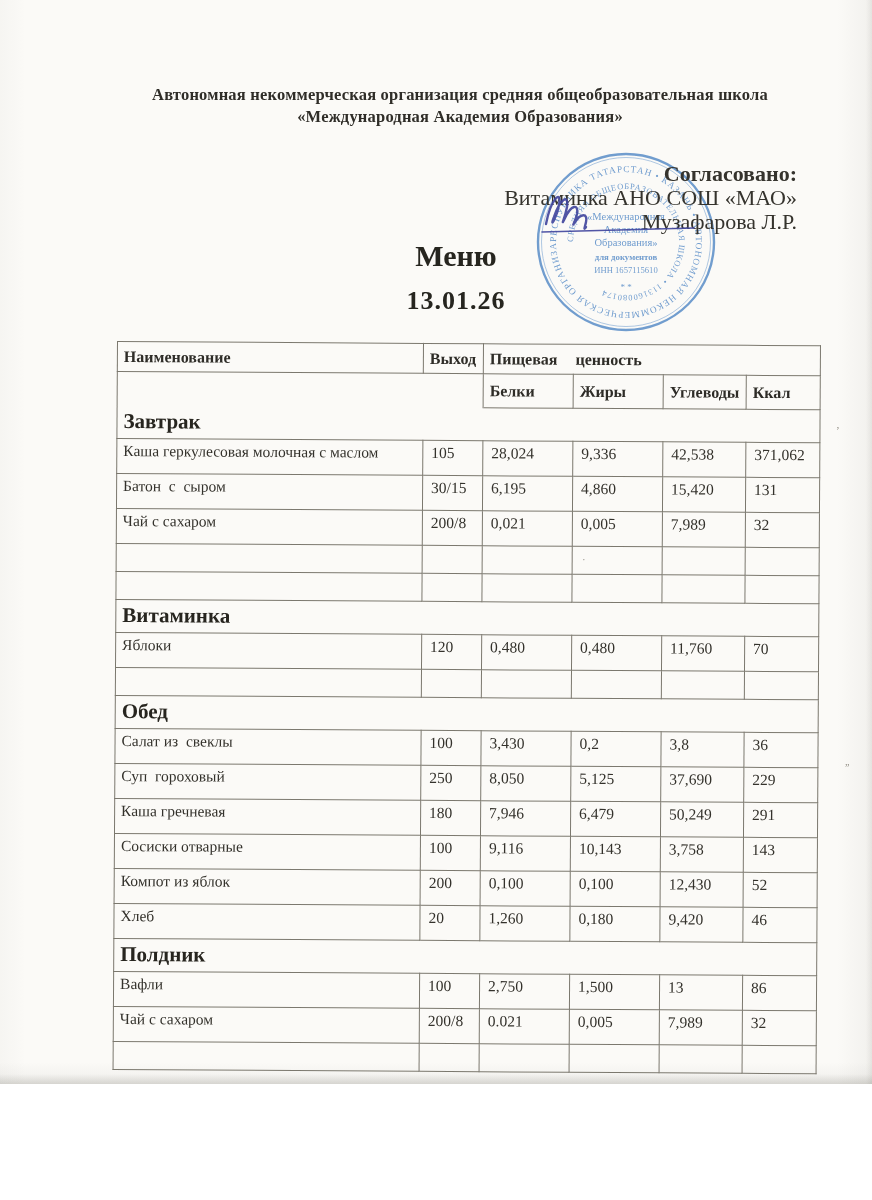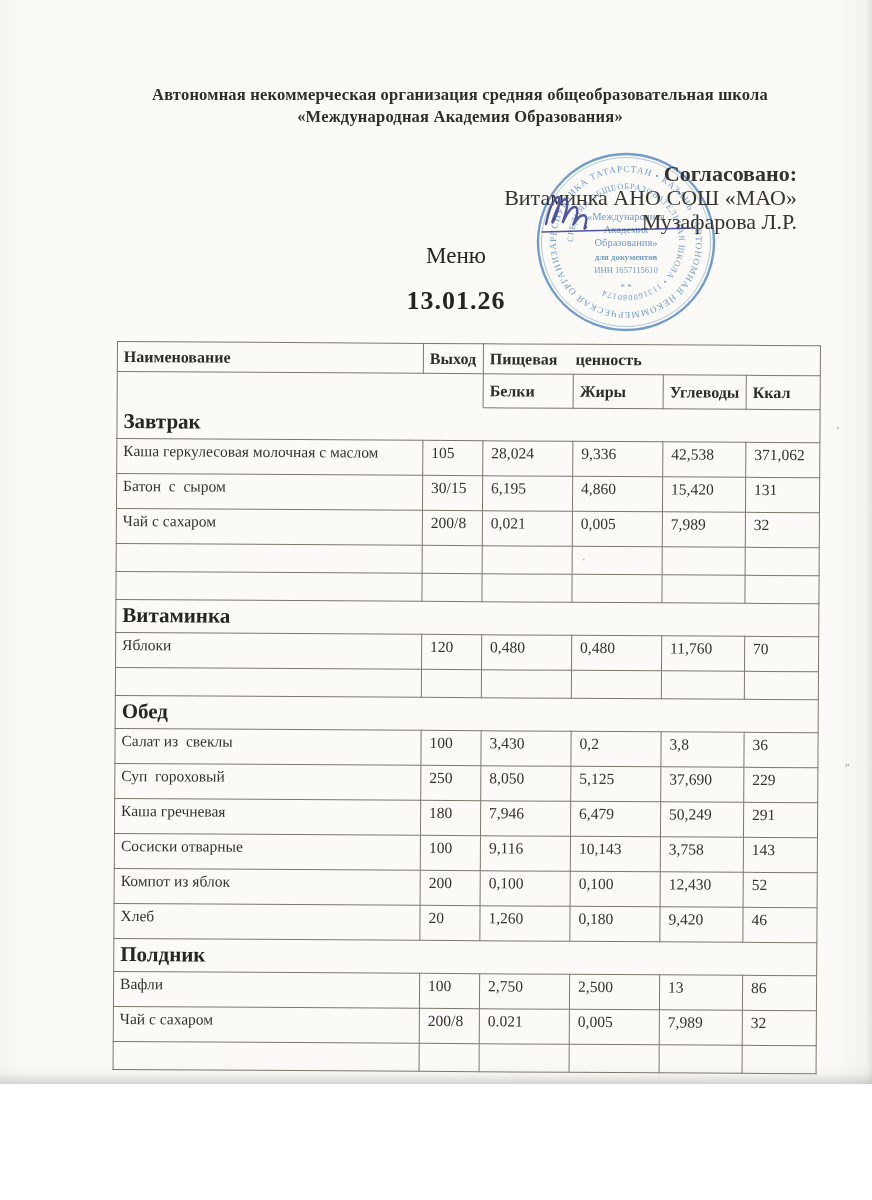--- a/index.html
+++ b/index.html
@@ -22,21 +22,21 @@
   .approval{
     position:absolute;top:162px;right:75px;
     text-align:right;font-size:22px;line-height:24px;color:#35332d;
     z-index:3;
   }
   .approval .bold{font-weight:bold;}
   .menu-heading{
     position:absolute;top:242px;left:356px;width:200px;
     text-align:center;color:#26251f;z-index:2;
   }
-  .menu-title{font-size:23px;font-weight:normal;line-height:28px;}
+  .menu-title{font-size:30px;font-weight:bold;line-height:28px;}
   .menu-date{font-size:26px;font-weight:bold;line-height:30px;letter-spacing:1px;margin-top:16px;}
   .stamp{position:absolute;left:534px;top:150px;width:184px;height:184px;opacity:0.8;z-index:1;}
   .signature{position:absolute;left:536px;top:184px;width:180px;height:62px;z-index:4;opacity:0.92;}
 
   table.menu-table{
     position:absolute;left:117px;top:341px;
     width:703px;
     border-collapse:collapse;
     transform:rotate(0.35deg);
     transform-origin:0 0;
@@ -257,21 +257,21 @@
           <td class="c-num">9,420</td>
           <td class="c-num">46</td>
         </tr>
         <tr class="section-row">
           <td colspan="6">Полдник</td>
         </tr>
         <tr class="data-row">
           <td class="c-name">Вафли</td>
           <td class="c-num">100</td>
           <td class="c-num">2,750</td>
-          <td class="c-num">2,500</td>
+          <td class="c-num">1,500</td>
           <td class="c-num">13</td>
           <td class="c-num">86</td>
         </tr>
         <tr class="data-row">
           <td class="c-name">Чай с сахаром</td>
           <td class="c-num">200/8</td>
           <td class="c-num">0.021</td>
           <td class="c-num">0,005</td>
           <td class="c-num">7,989</td>
           <td class="c-num">32</td>

